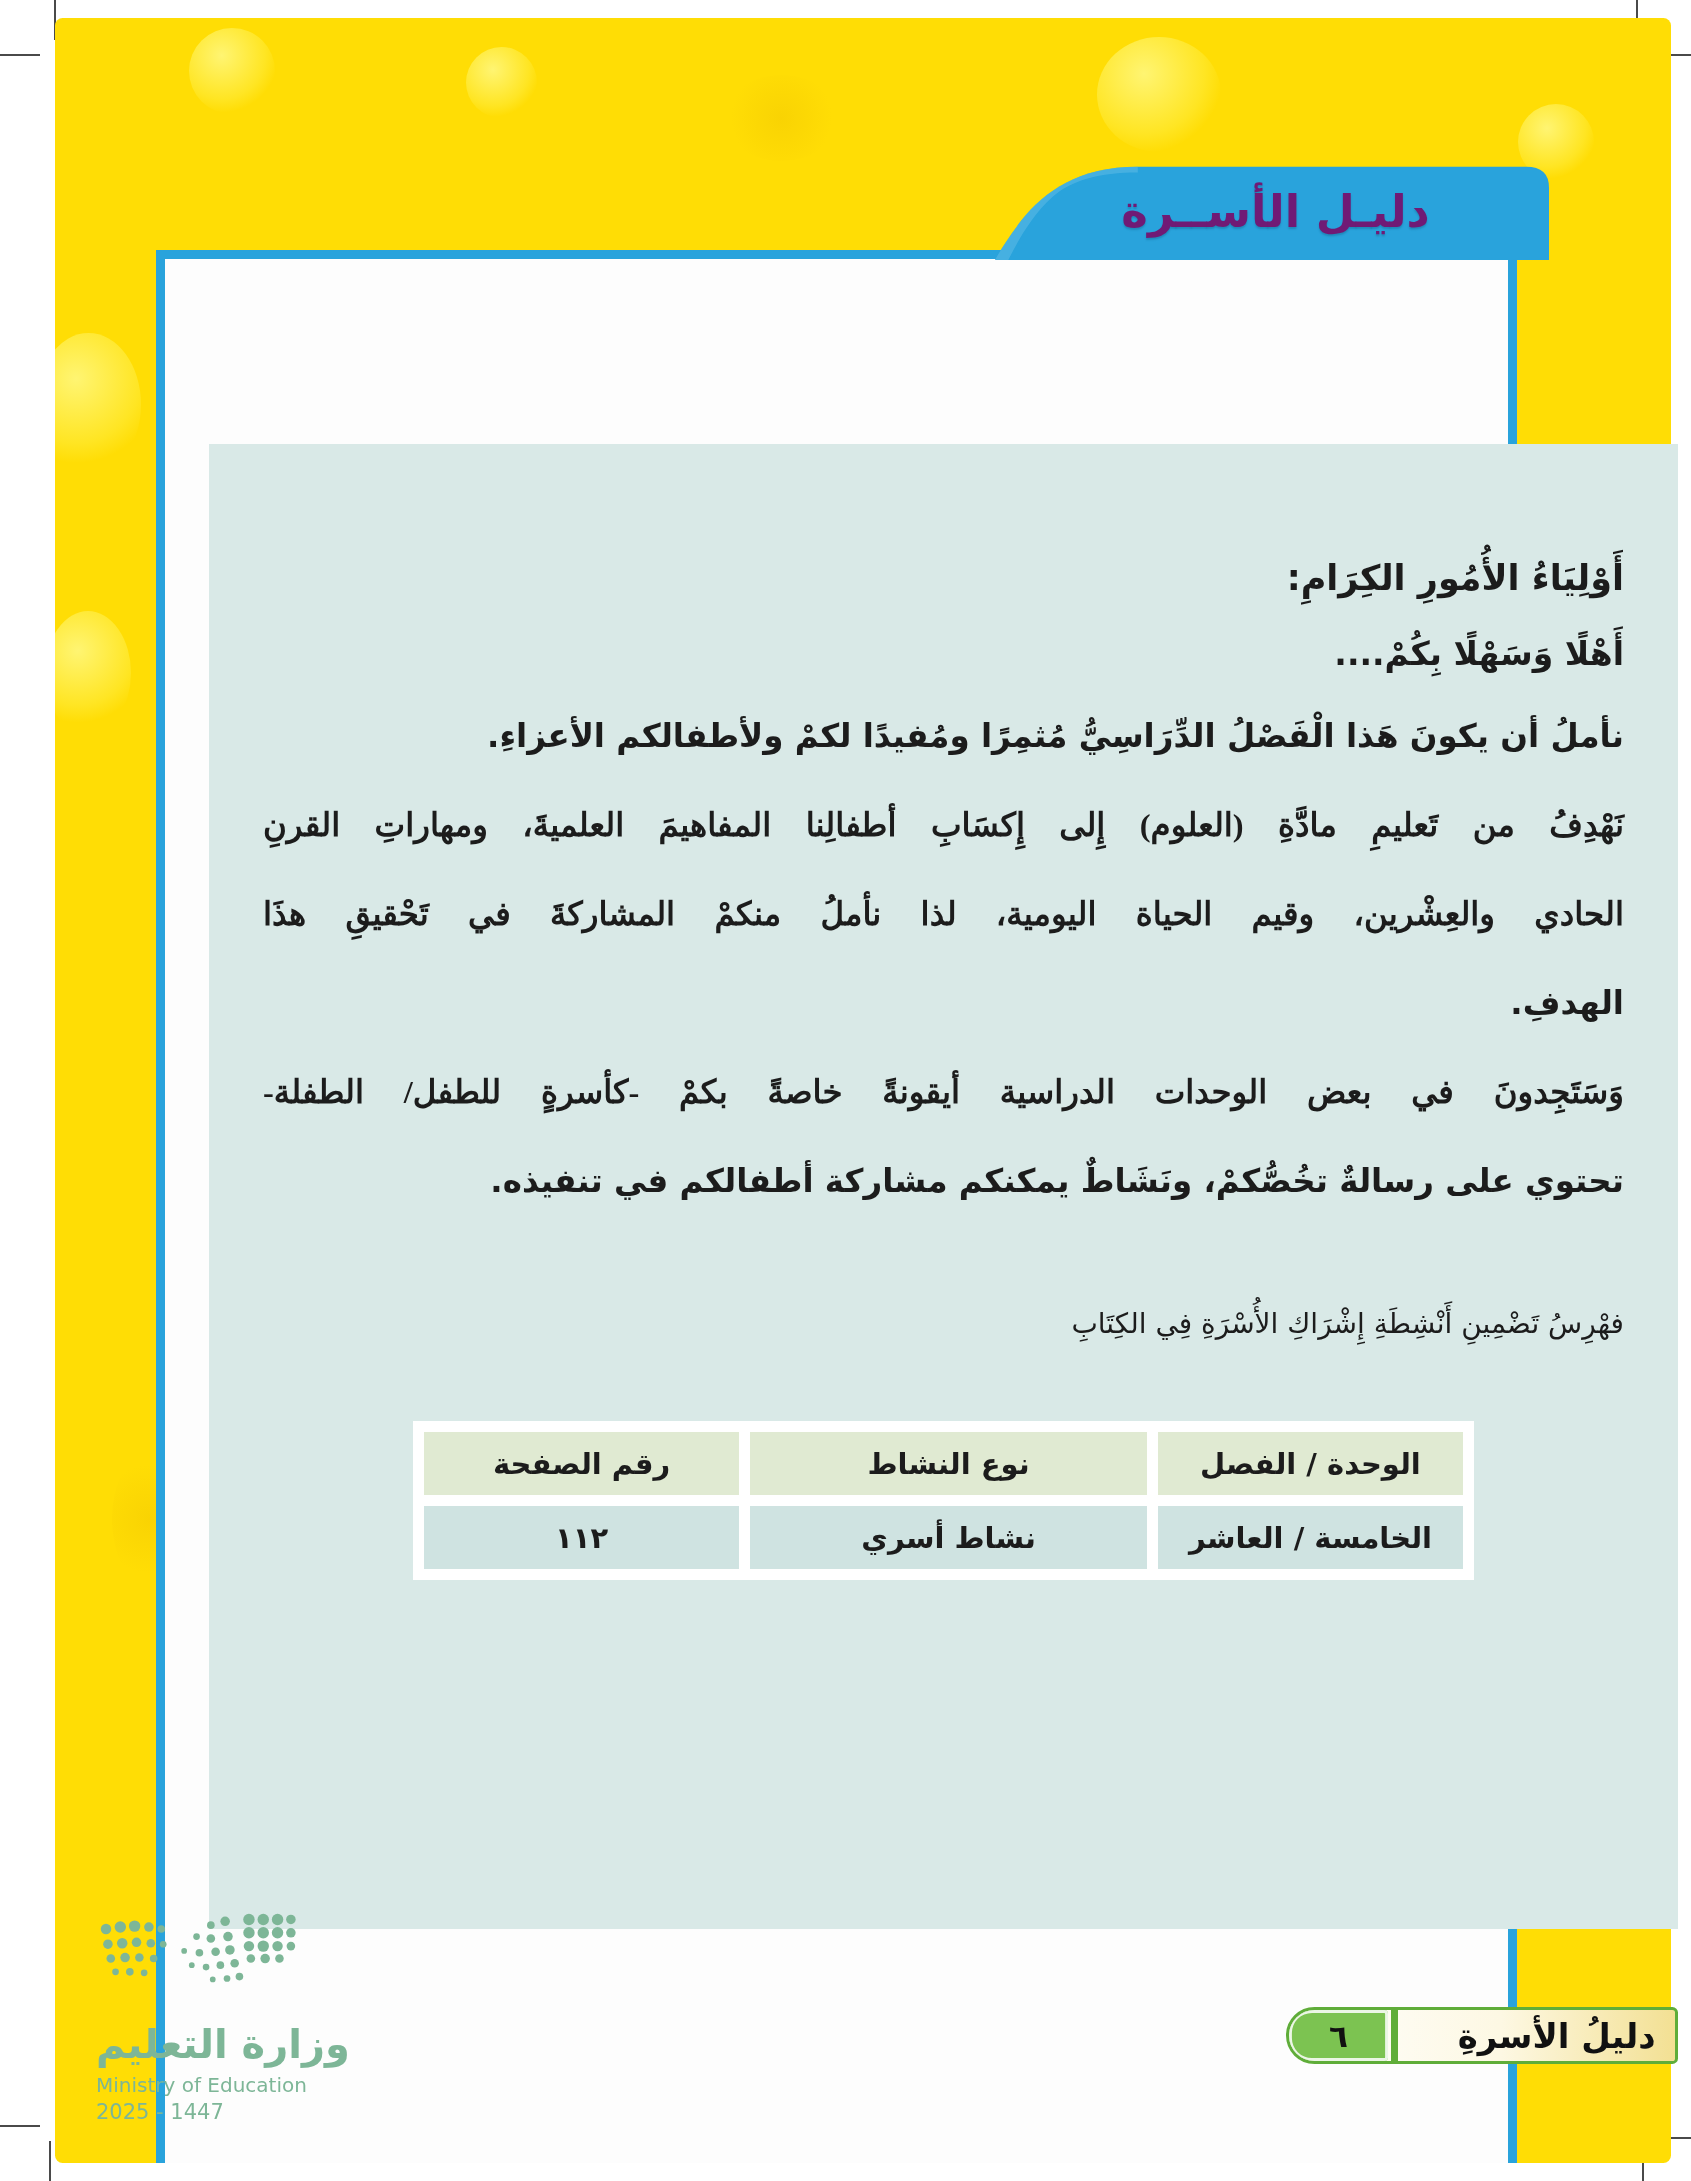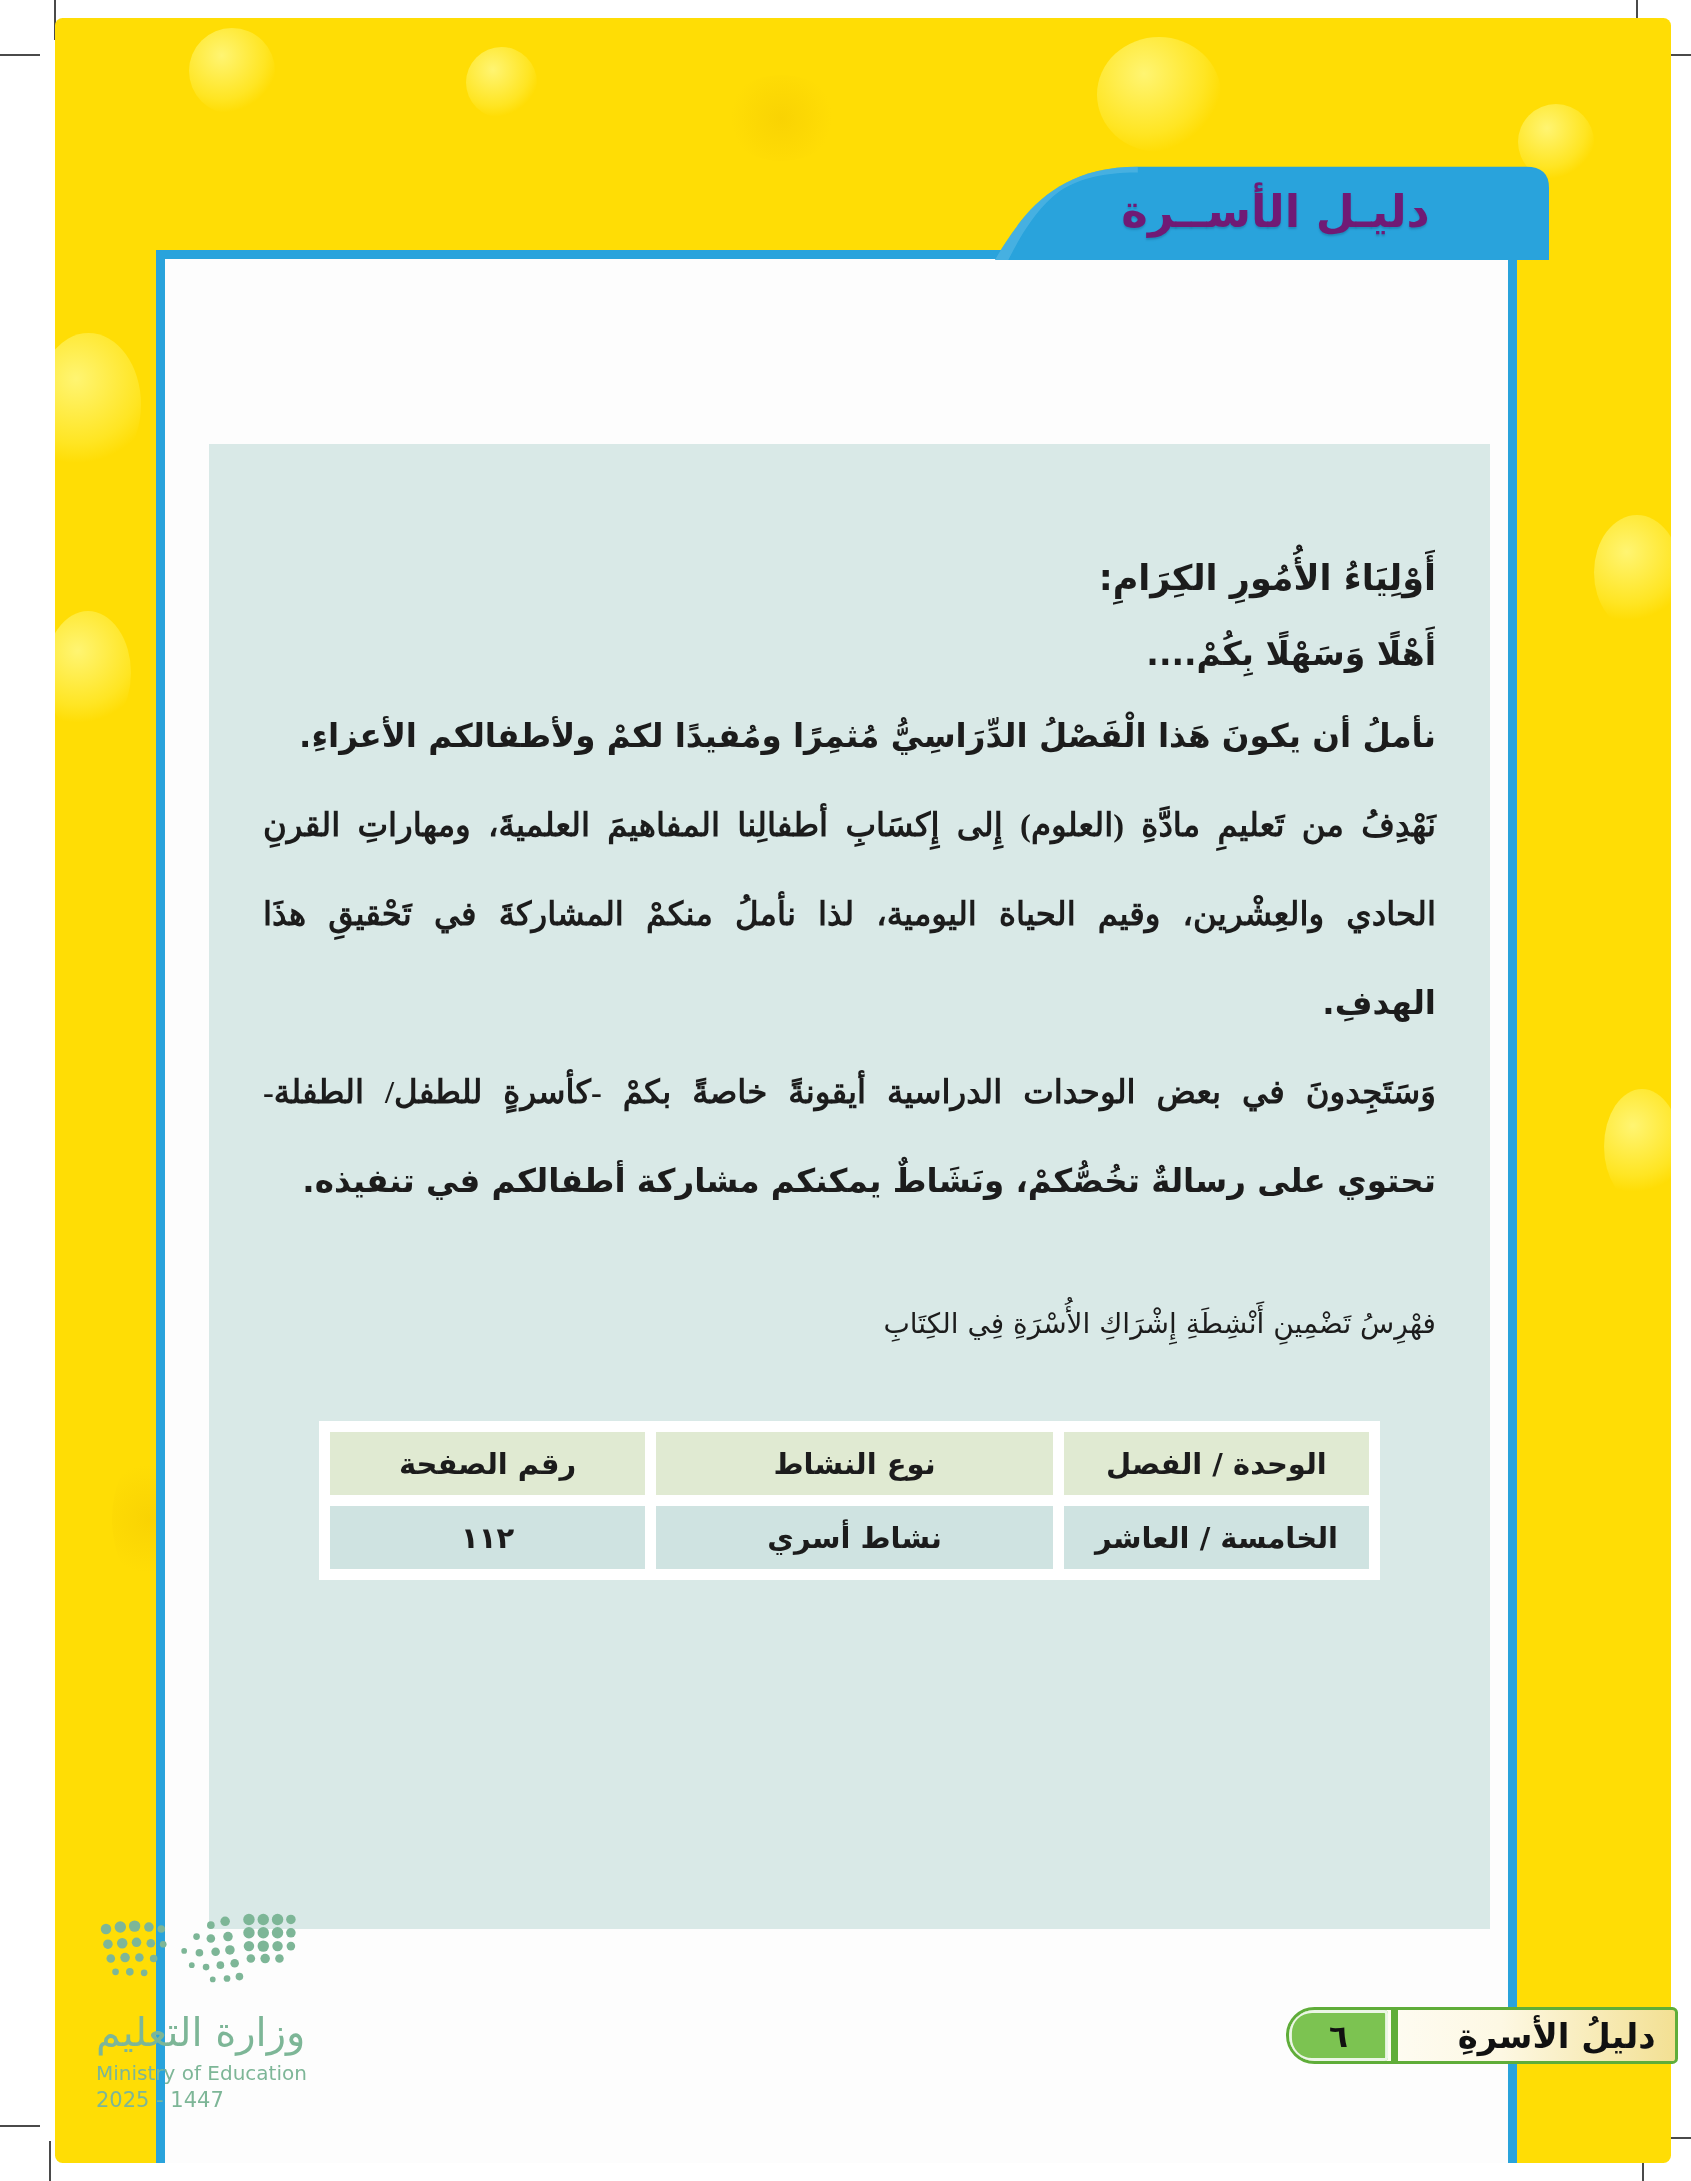--- a/index.html
+++ b/index.html
@@ -39,21 +39,21 @@
   .tab-wrap{position:absolute;left:994px;top:161px;width:556px;height:99px;z-index:5;}
   .tab-wrap svg{position:absolute;left:0;top:0;}
   .tab-title{
     position:absolute;left:57px;top:9.6px;width:449px;height:82px;
     display:flex;align-items:center;justify-content:center;
     color:#701a75;font-size:45px;font-weight:bold;direction:rtl;
     text-shadow:0 1.9px 1.9px rgba(0,60,90,.25);letter-spacing:1px;
   }
   
   .panel{
-    position:absolute;left:209px;top:444px;width:1281px;height:1485px;
+    position:absolute;left:209px;top:444px;width:1469px;height:1485px;
     background:var(--panel_blue,#D9E9E7);
     padding:96px 54px 0 54px;direction:rtl;
   }
   .greeting{font-size:35px;font-weight:bold;line-height:76px;text-align:right;}
   .welcome{font-size:33px;font-weight:bold;line-height:76px;text-align:right;}
   .pline{font-size:32.5px;font-weight:bold;line-height:89px;text-align:right;white-space:nowrap;}
   .pline.justify{white-space:normal;text-align:justify;text-align-last:justify;font-family:Liberation Serif, serif;}
   .table-caption{
     font-size:28px;font-weight:normal;text-align:right;margin-top:69px;line-height:57px;
   }
@@ -64,21 +64,21 @@
     table-layout:fixed;
   }
   table.activities td,table.activities th{
     height:63px;text-align:center;vertical-align:middle;
     font-size:29px;font-weight:bold;
   }
   table.activities thead th{background:var(--table_header_green,#E0EAD2);}
   table.activities tbody td{background:var(--table_cell_blue,#CFE3E1);}
   
   .moe{position:absolute;left:96px;top:1908px;width:287px;z-index:6;}
-  .moe-ar{font-size:40px;font-weight:normal;color:var(--moe_green,#7DB697);direction:rtl;text-align:left;margin-top:16px;letter-spacing:1px;}
+  .moe-ar{font-size:40px;font-weight:bold;color:var(--moe_green,#7DB697);direction:rtl;text-align:left;margin-top:28px;letter-spacing:1px;}
   .moe-en{font-size:20px;color:var(--moe_green,#7DB697);margin-top:5.7px;}
   .moe-yr{font-size:21px;color:var(--moe_green,#7DB697);margin-top:3.8px;}
   
   .footer-pill{
     position:absolute;left:1286px;top:2007px;width:392px;height:57px;z-index:7;
     border:3.8px solid var(--footer_border_green,#5FAD39);
     border-radius:29px 5.7px 5.7px 29px;
     background:linear-gradient(90deg,#ffffff 0%,#FDF8E3 55%,#F3E093 100%);
     display:flex;flex-direction:row;align-items:stretch;overflow:hidden;
   }

